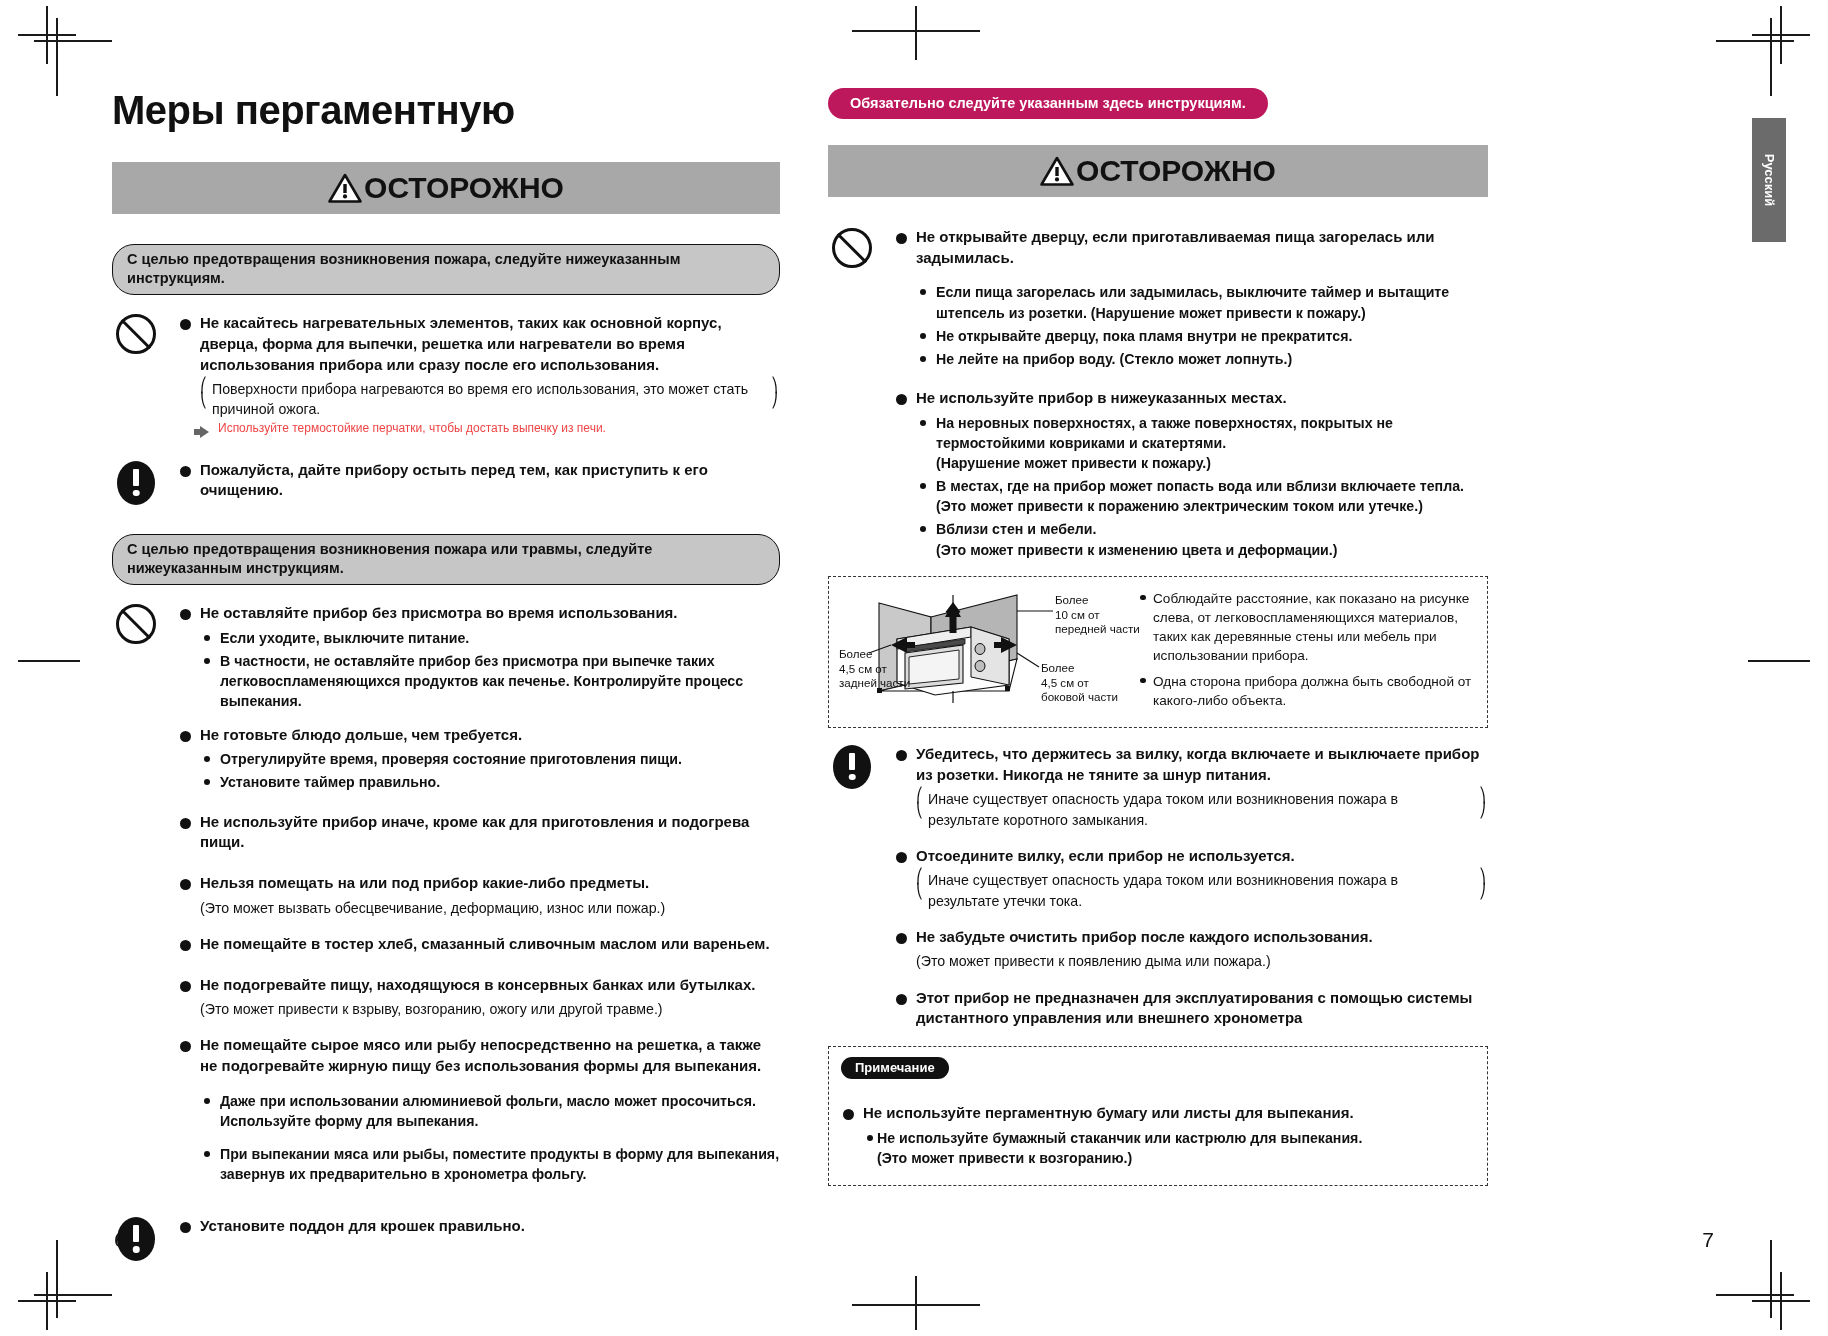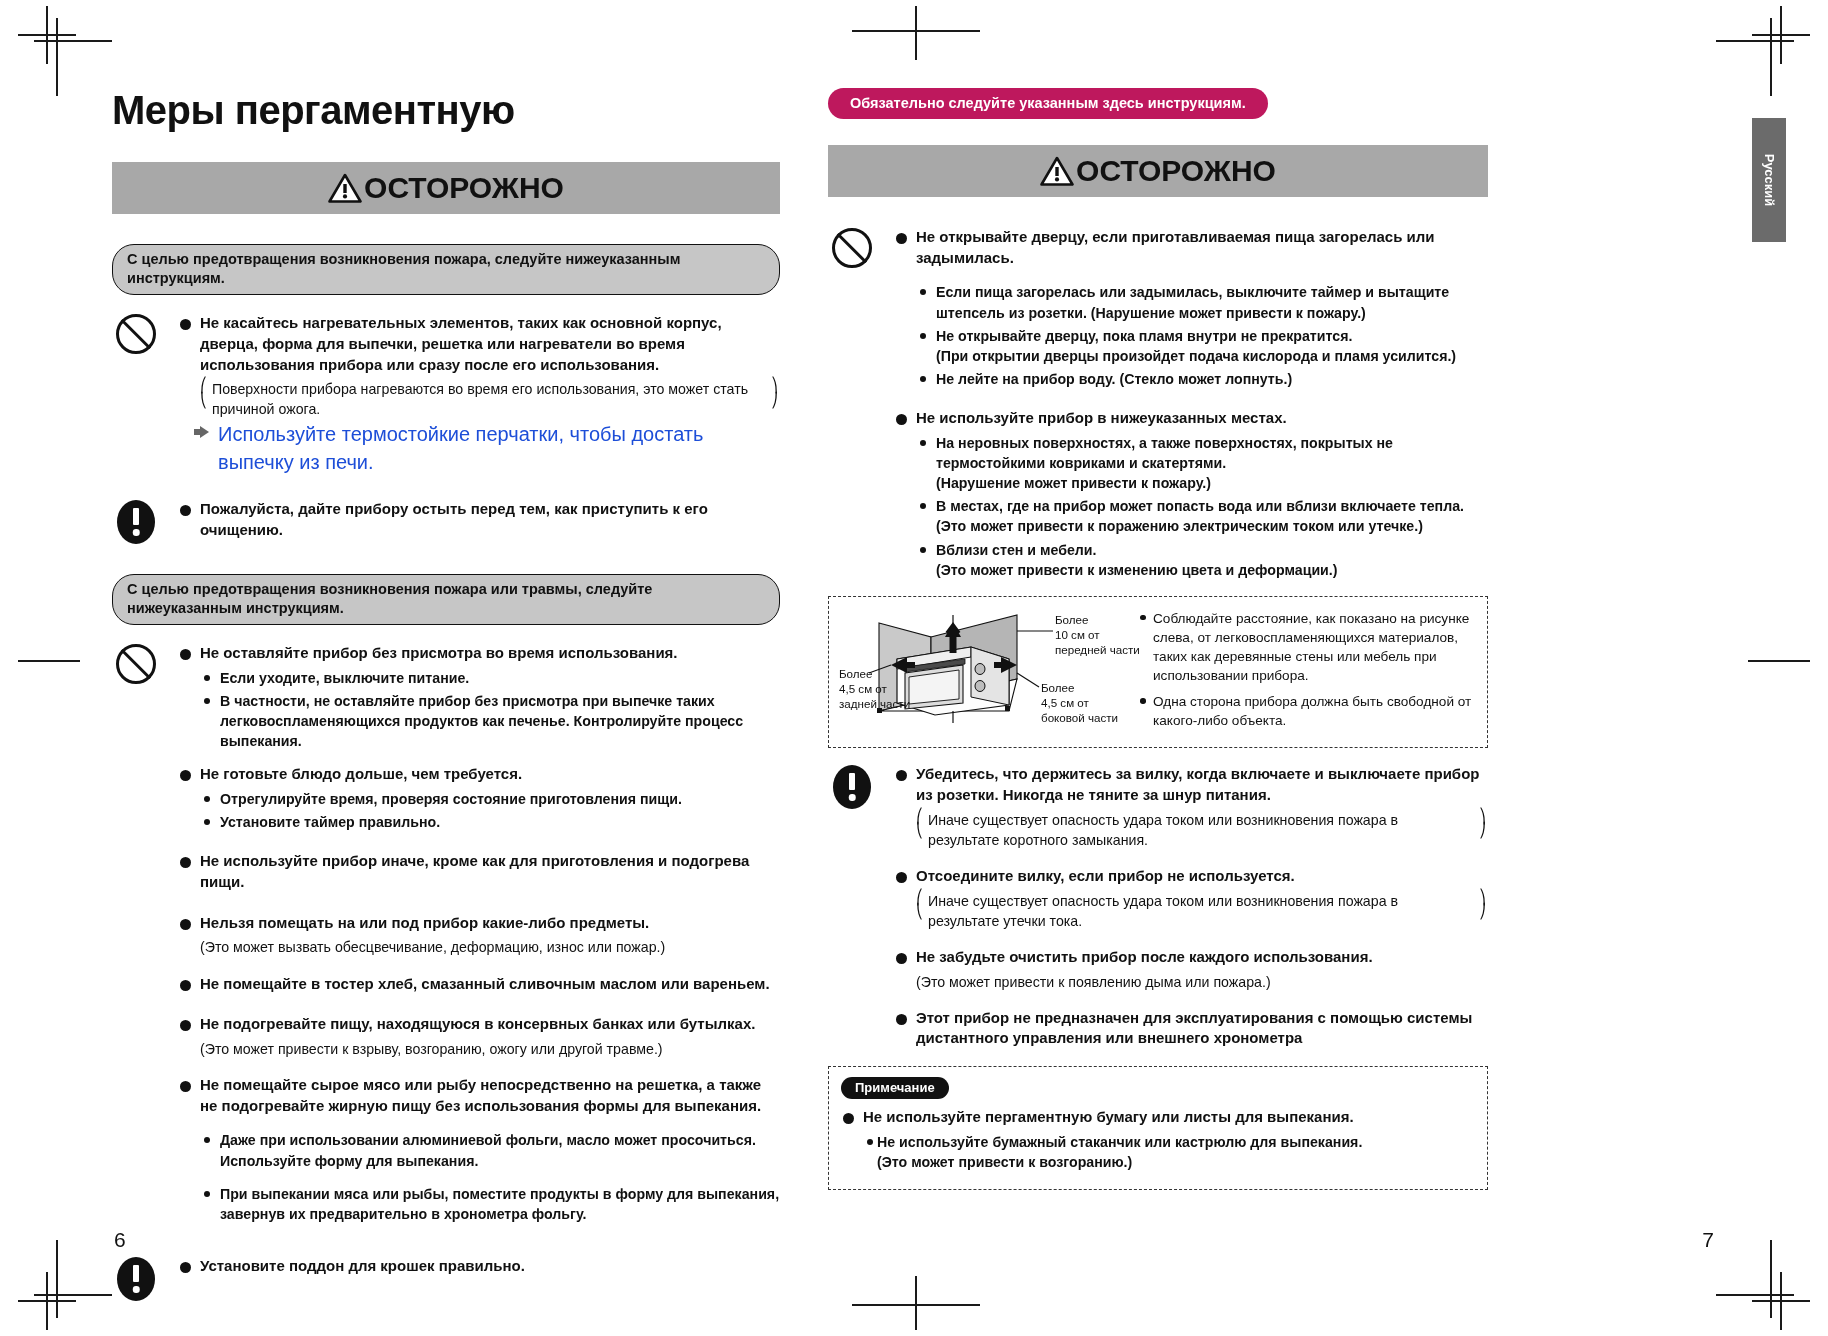--- a/index.html
+++ b/index.html
@@ -183,23 +183,23 @@
     content:"";
     position:absolute; left: 26px; top: 7px;
     width: 6px; height: 6px;
     background:#111; border-radius:50%;
   }
   .l2 .cont { display:block; }
 
   .arrow-line {
     position: relative;
     padding-left: 40px;
-    font-size: 20px;
+    font-size: 12px;
     line-height: 1.42;
-    color: #1d4ed8;
+    color: #ef4444;
   }
   .arrow-line::before {
     content:"";
     position:absolute; left:22px; top:6px;
     width: 0; height: 0;
     border-left: 9px solid #666;
     border-top: 6px solid transparent;
     border-bottom: 6px solid transparent;
   }
   .arrow-line::after {
@@ -248,21 +248,21 @@
     border: 1.6px dashed #333;
     padding: 10px 12px 14px 12px;
     margin-top: 12px;
   }
   .notice-tag {
     display:inline-block;
     background:#111; color:#fff;
     font-size: 13px; font-weight: bold;
     border-radius: 11px;
     padding: 3px 14px 4px 14px;
-    margin-bottom: 8px;
+    margin-bottom: 24px;
   }
 
   
   .side-tab {
     position: absolute;
     right: 42px; top: 118px;
     width: 34px; height: 124px;
     background: #6b6b6b;
   }
   .side-tab span {
@@ -433,21 +433,20 @@
     <div class="blk">
       <div class="gutter">
         <div class="icon-prohibit"></div>
       </div>
       <div class="body">
         <div class="l1">Не открывайте дверцу, если приготавливаемая пища загорелась или задымилась.</div>
         <div class="sp8"></div>
         <div class="l2">Если пища загорелась или задымилась, выключите таймер и вытащите штепсель из розетки. (Нарушение может привести к пожару.)</div>
         <div class="l2">
           <span>Не открывайте дверцу, пока пламя внутри не прекратится.</span>
-          <span class="cont">(При открытии дверцы произойдет подача кислорода и пламя усилится.)</span>
         </div>
         <div class="l2">Не лейте на прибор воду. (Стекло может лопнуть.)</div>
 
         <div class="sp14"></div>
         <div class="l1">Не используйте прибор в нижеуказанных местах.</div>
         <div class="l2">
           <span>На неровных поверхностях, а также поверхностях, покрытых не термостойкими ковриками и скатертями.</span>
           <span class="cont">(Нарушение может привести к пожару.)</span>
         </div>
         <div class="l2">

